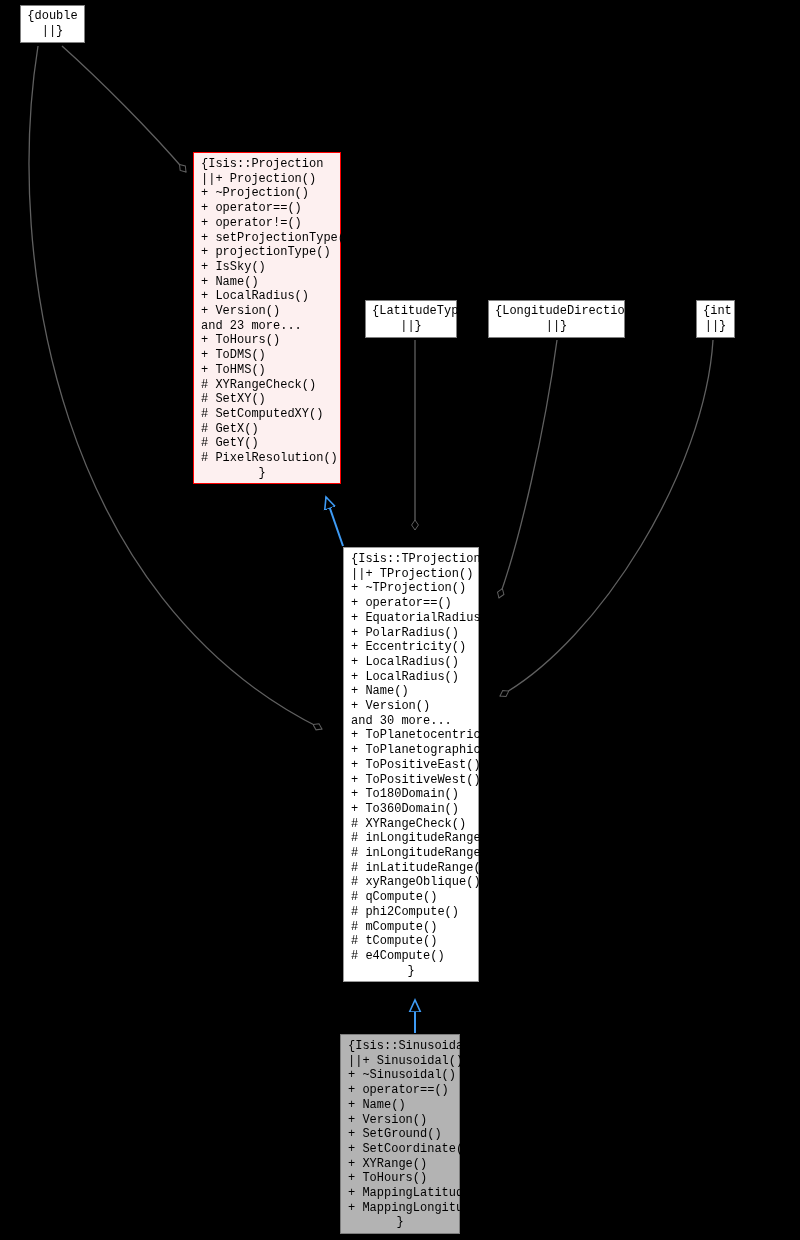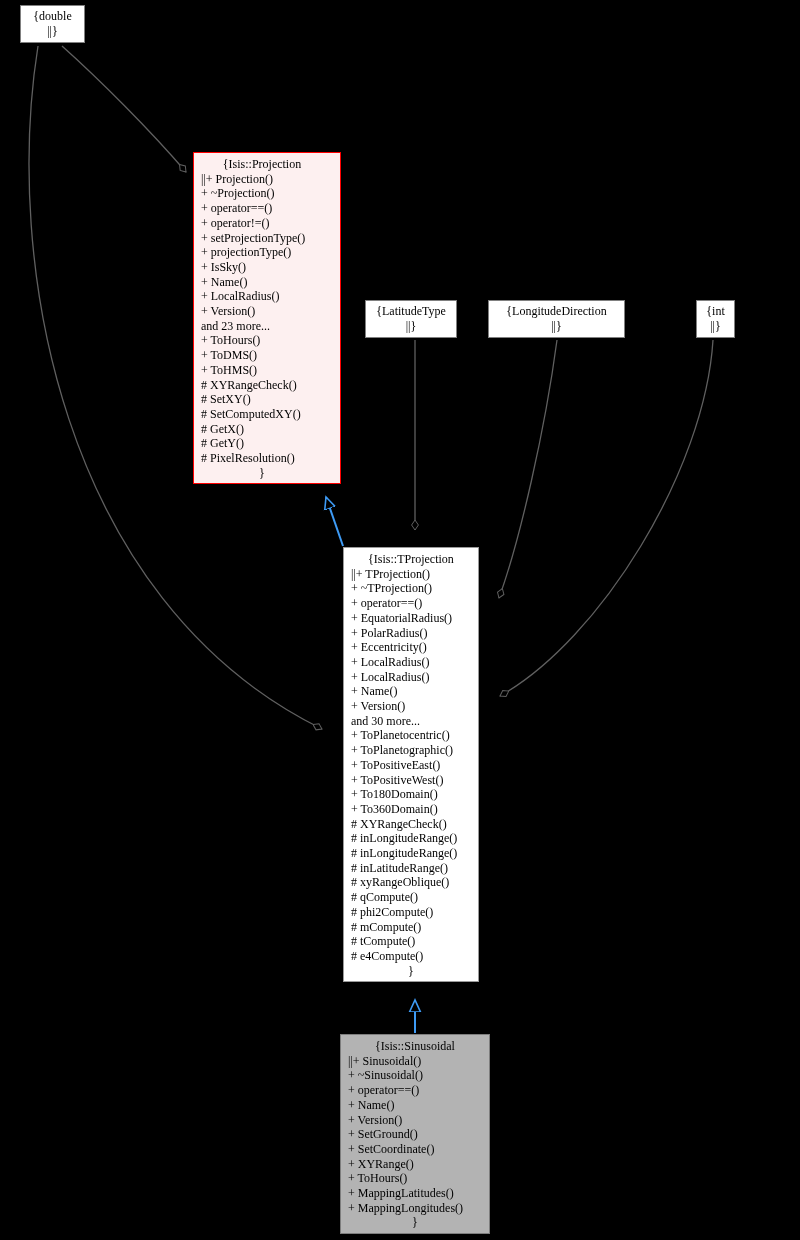--- a/index.html
+++ b/index.html
@@ -6,21 +6,21 @@
     margin: 0;
     padding: 0;
     background: #000000;
   }
   #canvas {
     position: relative;
     width: 800px;
     height: 1240px;
     background: #000000;
     overflow: hidden;
-    font-family: Liberation Serif, serif;
+    font-family: Liberation Mono, monospace;
   }
   #edges {
     position: absolute;
     left: 0;
     top: 0;
     width: 800px;
     height: 1240px;
     pointer-events: none;
   }
   .node {
@@ -176,21 +176,21 @@
       <div class="member"># xyRangeOblique()</div>
       <div class="member"># qCompute()</div>
       <div class="member"># phi2Compute()</div>
       <div class="member"># mCompute()</div>
       <div class="member"># tCompute()</div>
       <div class="member"># e4Compute()</div>
     </div>
     <div class="closer">}</div>
   </div>
 
-  <div class="node node-leaf" style="left:340px; top:1034px; width:150px;">
+  <div class="node node-leaf" style="left:340px; top:1034px; width:120px;">
     <div class="title">{Isis::Sinusoidal</div>
     <div>
       <div class="member">||+ Sinusoidal()</div>
       <div class="member">+ ~Sinusoidal()</div>
       <div class="member">+ operator==()</div>
       <div class="member">+ Name()</div>
       <div class="member">+ Version()</div>
       <div class="member">+ SetGround()</div>
       <div class="member">+ SetCoordinate()</div>
       <div class="member">+ XYRange()</div>

